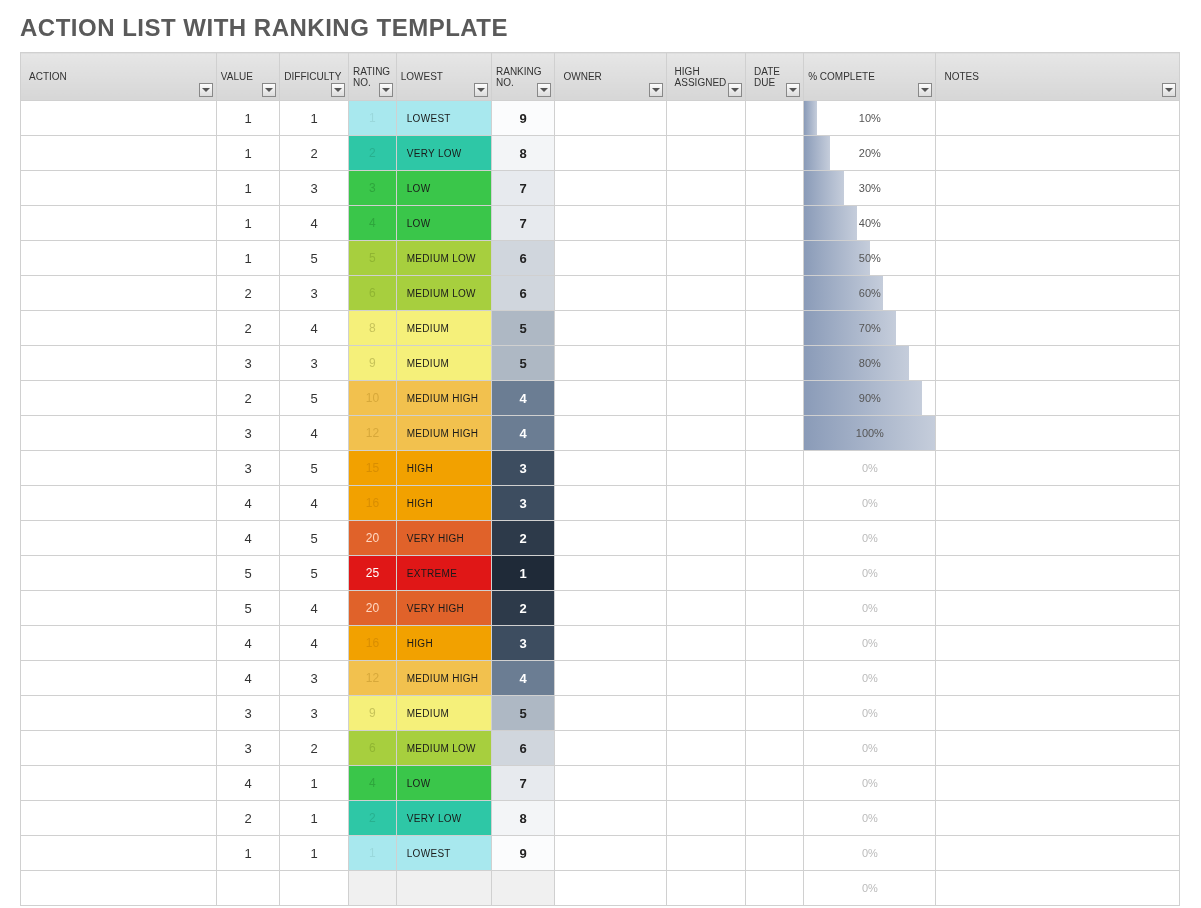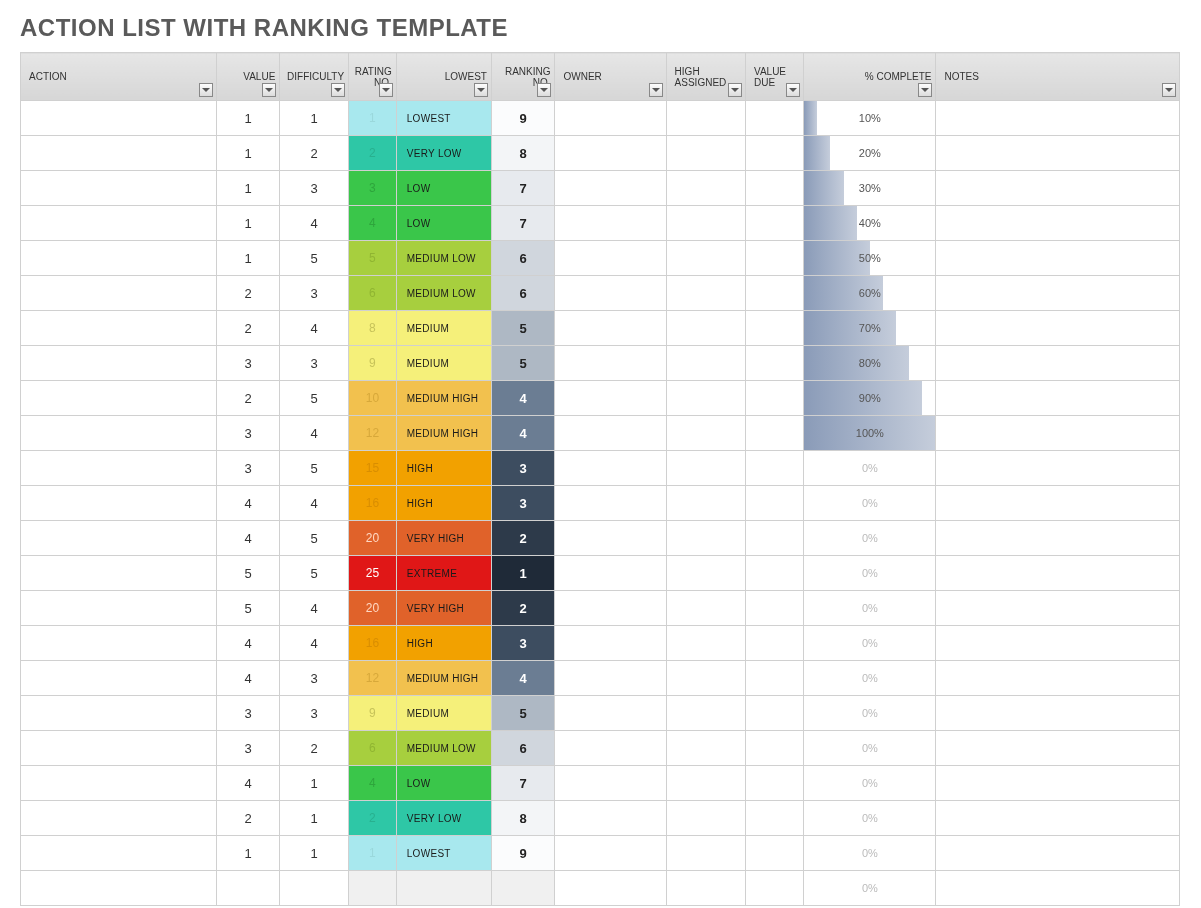--- a/index.html
+++ b/index.html
@@ -32,21 +32,21 @@
   }
   th {
     background: linear-gradient(#e6e6e6, #d6d6d6);
     height: 48px;
     font-weight: 400;
     font-size: 10px;
     text-align: left;
     padding: 6px 8px;
     color: #333;
   }
-  th.center { text-align: right; padding: 6px 4px; }
+  th.center { text-align: left; padding: 6px 4px; }
   .col-action   { width: 185px; }
   .col-value    { width: 60px; }
   .col-diff     { width: 65px; }
   .col-rno      { width: 45px; }
   .col-rating   { width: 90px; }
   .col-rank     { width: 60px; margin-top: 12px; }
   .col-owner    { width: 105px; }
   .col-dassign  { width: 75px; }
   .col-ddue     { width: 55px; }
   .col-pct      { width: 125px; }
@@ -107,21 +107,21 @@
   <thead>
       <tr id="header-row">
         <th class="col-action"><span>ACTION</span><span class="filter-icon"></span></th>
         <th class="col-value center"><span>VALUE</span><span class="filter-icon"></span></th>
         <th class="col-diff center"><span>DIFFICULTY</span><span class="filter-icon"></span></th>
         <th class="col-rno center"><span>RATING NO.</span><span class="filter-icon"></span></th>
         <th class="col-rating center"><span>LOWEST</span><span class="filter-icon"></span></th>
         <th class="col-rank center"><span>RANKING NO.</span><span class="filter-icon"></span></th>
         <th class="col-owner"><span>OWNER</span><span class="filter-icon"></span></th>
         <th class="col-dassign"><span>HIGH ASSIGNED</span><span class="filter-icon"></span></th>
-        <th class="col-ddue"><span>VALUE DUE</span><span class="filter-icon"></span></th>
+        <th class="col-ddue"><span>DATE DUE</span><span class="filter-icon"></span></th>
         <th class="col-pct center"><span>% COMPLETE</span><span class="filter-icon"></span></th>
         <th class="col-notes"><span>NOTES</span><span class="filter-icon"></span></th>
       </tr>
     </thead>
   <tbody id="tbody">
       <tr>
         <td></td>
         <td class="num">1</td>
         <td class="num">1</td>
         <td class="ratingno-cell" style="background: rgb(168, 232, 238); color: rgb(154, 216, 220);">1</td>

